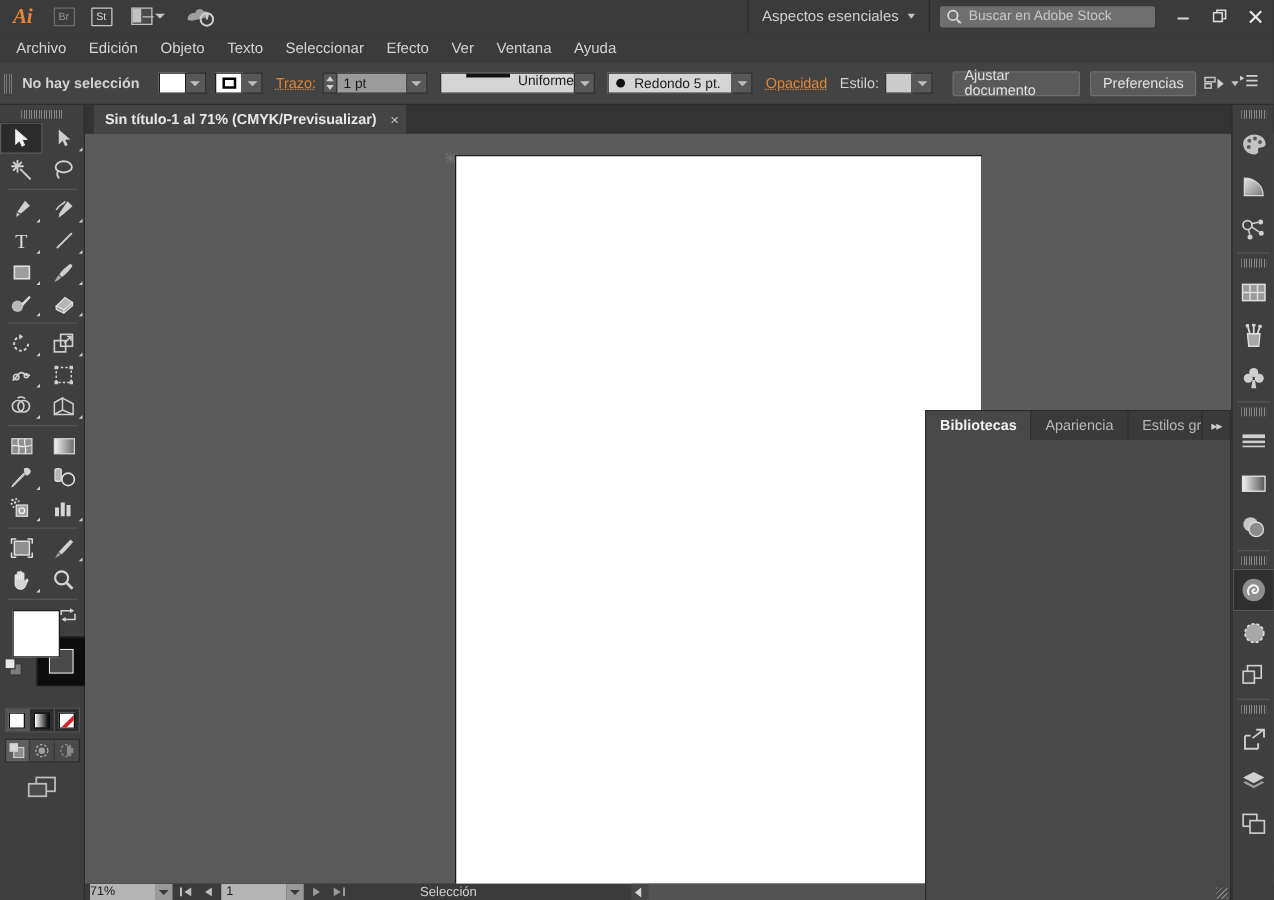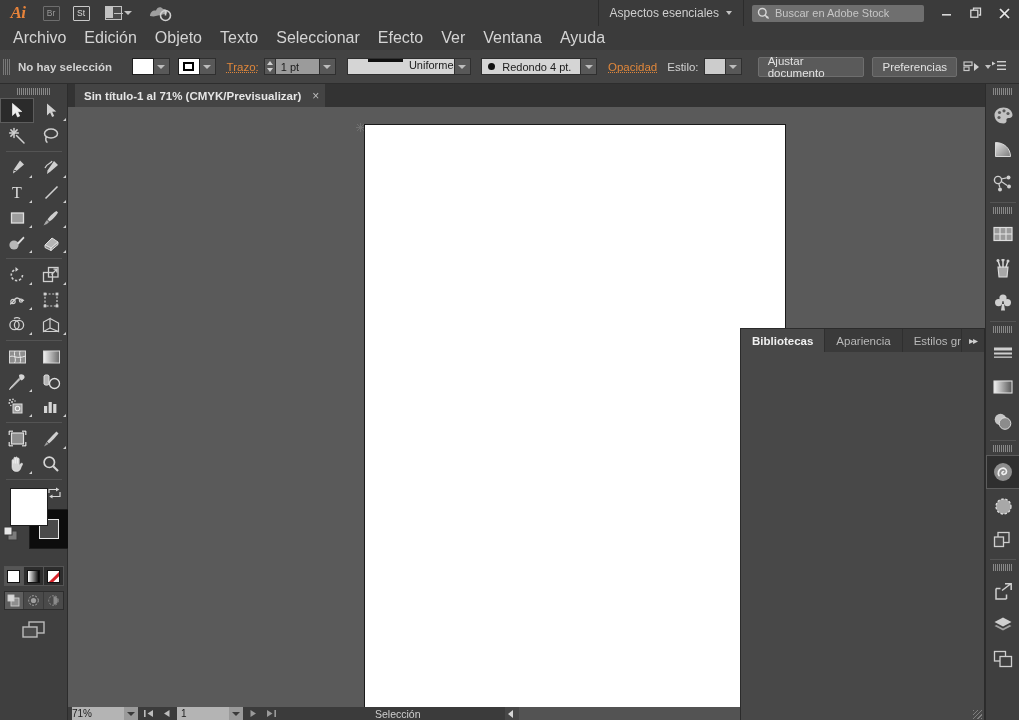--- a/index.html
+++ b/index.html
@@ -66,21 +66,21 @@
     justify-content:center; color: #d8d8d8; font-size: 12px; cursor:default;
   }
   .win-btn svg { display:block; }
 
   
   .menubar {
     position: absolute; left: 0; top: 26px; width: 1019px; height: 24px;
     background: #3b3b3b; display: flex; align-items: center; padding-left: 4px;
   }
   .menu-item {
-    padding: 0 9px; height: 24px; line-height: 24px; font-size: 16px;
+    padding: 0 9px; height: 24px; line-height: 24px; font-size: 12px;
     color: #d4d4d4; cursor: default;
   }
 
   
   .controlbar {
     position: absolute; left: 0; top: 50px; width: 1019px; height: 34px;
     background: #434343; border-bottom: 1px solid #2d2d2d;
     display: flex; align-items: center;
   }
   .grip {
@@ -261,21 +261,21 @@
   }
   .zoom-arrow {
     width:14px; height:13px; background:#9a9a9a; display:flex; align-items:center; justify-content:center;
   }
   .zoom-arrow .tri { width:0;height:0;border-left:4px solid transparent;border-right:4px solid transparent;border-top:4px solid #3a3a3a; }
   .nav-btn { width:15px;height:13px; display:flex;align-items:center;justify-content:center; }
   .page-field {
     width:52px;height:13px;background:#b4b4b4;color:#1c1c1c;font-size:10px;
     display:flex;align-items:center;padding-left:4px;
   }
-  .status-text { font-size:10.5px; color:#cfcfcf; margin-left:93px; }
+  .status-text { font-size:10.5px; color:#cfcfcf; margin-left:54px; }
   .hscroll {
     position:absolute; left:505px; top:707px; width:470px; height:13px; background:#474747;
   }
   .hscroll .thumb { position:absolute; left:14px; top:0; width:425px; height:13px; background:#535353; }
   .hscroll .arr-l { position:absolute; left:3px; top:3px; width:0;height:0;border-top:4px solid transparent;border-bottom:4px solid transparent;border-right:5px solid #d6d6d6;}
 
   
   .rdock {
     position:absolute; right:0; top:84px; width:34px; height:636px;
     background:#3f3f3f; border-left:1px solid #2c2c2c;
@@ -418,21 +418,21 @@
     </div>
 
     <div style="width:12px"></div>
 
     <div class="lbl-orange">Trazo:</div>
     <div class="combo">
       <div class="spin">
           <span class="up"></span>
           <span class="dn"></span>
         </div>
-      <div class="txtfield" style="width:44px">1 pt</div>
+      <div class="txtfield" style="width:56px">1 pt</div>
       <div class="dd-arrow">
           <span class="tri"></span>
         </div>
     </div>
 
     <div style="width:12px"></div>
 
     <div class="combo">
       <div class="profile-box">
         <span class="profile-line"></span>
@@ -441,21 +441,21 @@
       <div class="dd-arrow">
           <span class="tri"></span>
         </div>
     </div>
 
     <div style="width:12px"></div>
 
     <div class="combo">
       <div class="brush-box">
         <span class="brush-dot"></span>
-        <span>Redondo 4 pt.</span>
+        <span>Redondo 5 pt.</span>
       </div>
       <div class="dd-arrow">
           <span class="tri"></span>
         </div>
     </div>
 
     <div style="width:12px"></div>
 
     <div class="lbl-orange">Opacidad</div>
     <div class="lbl-plain">Estilo:</div>

